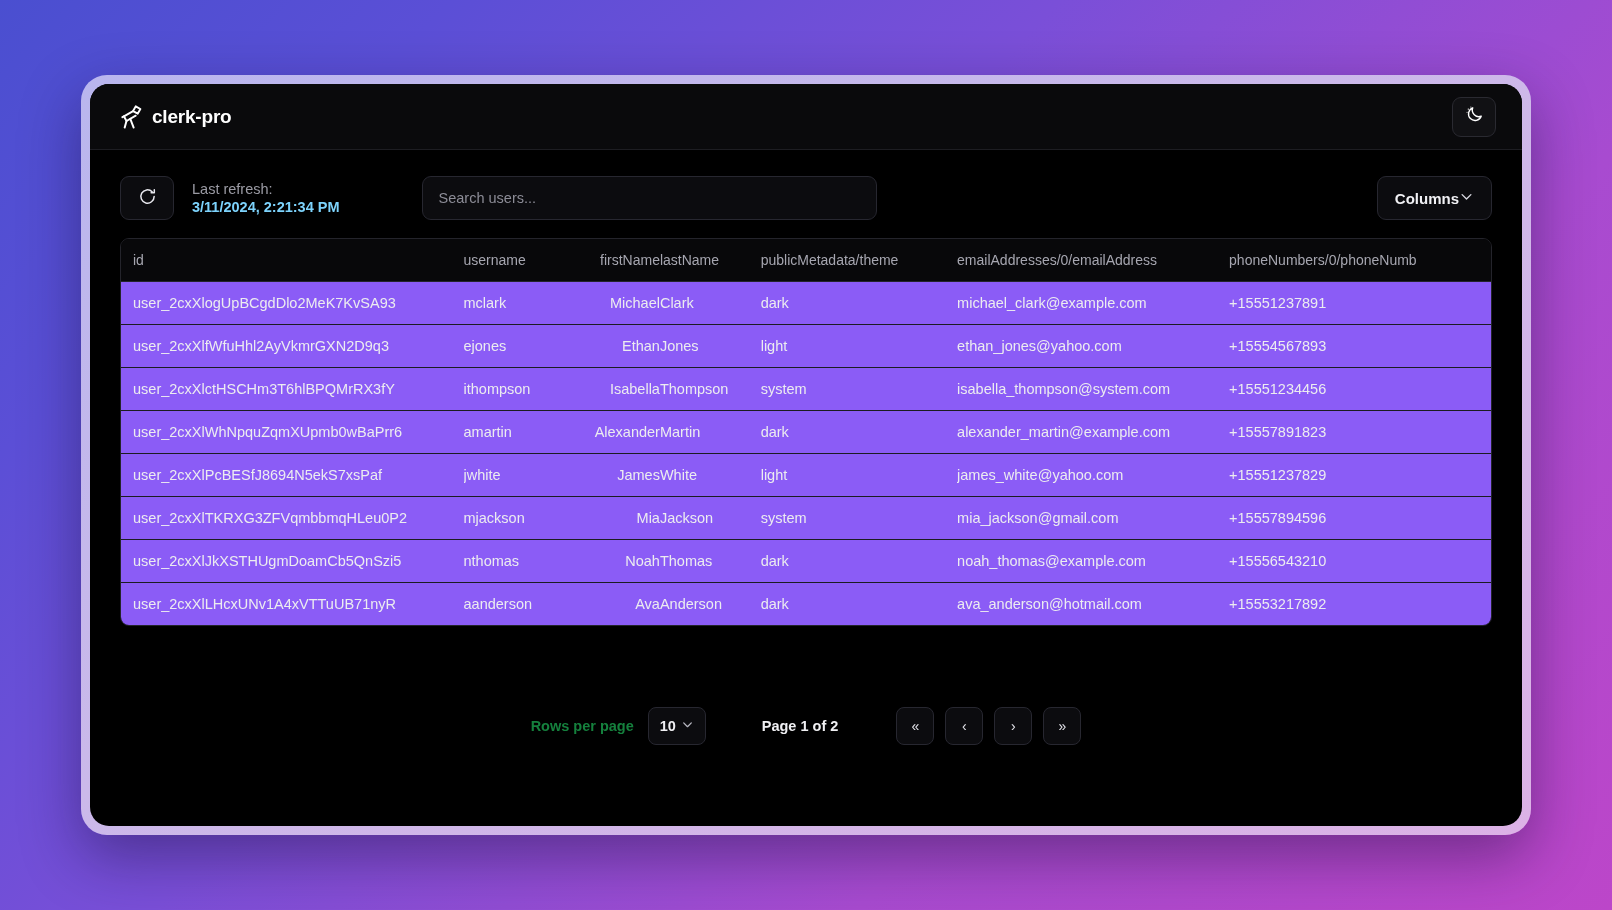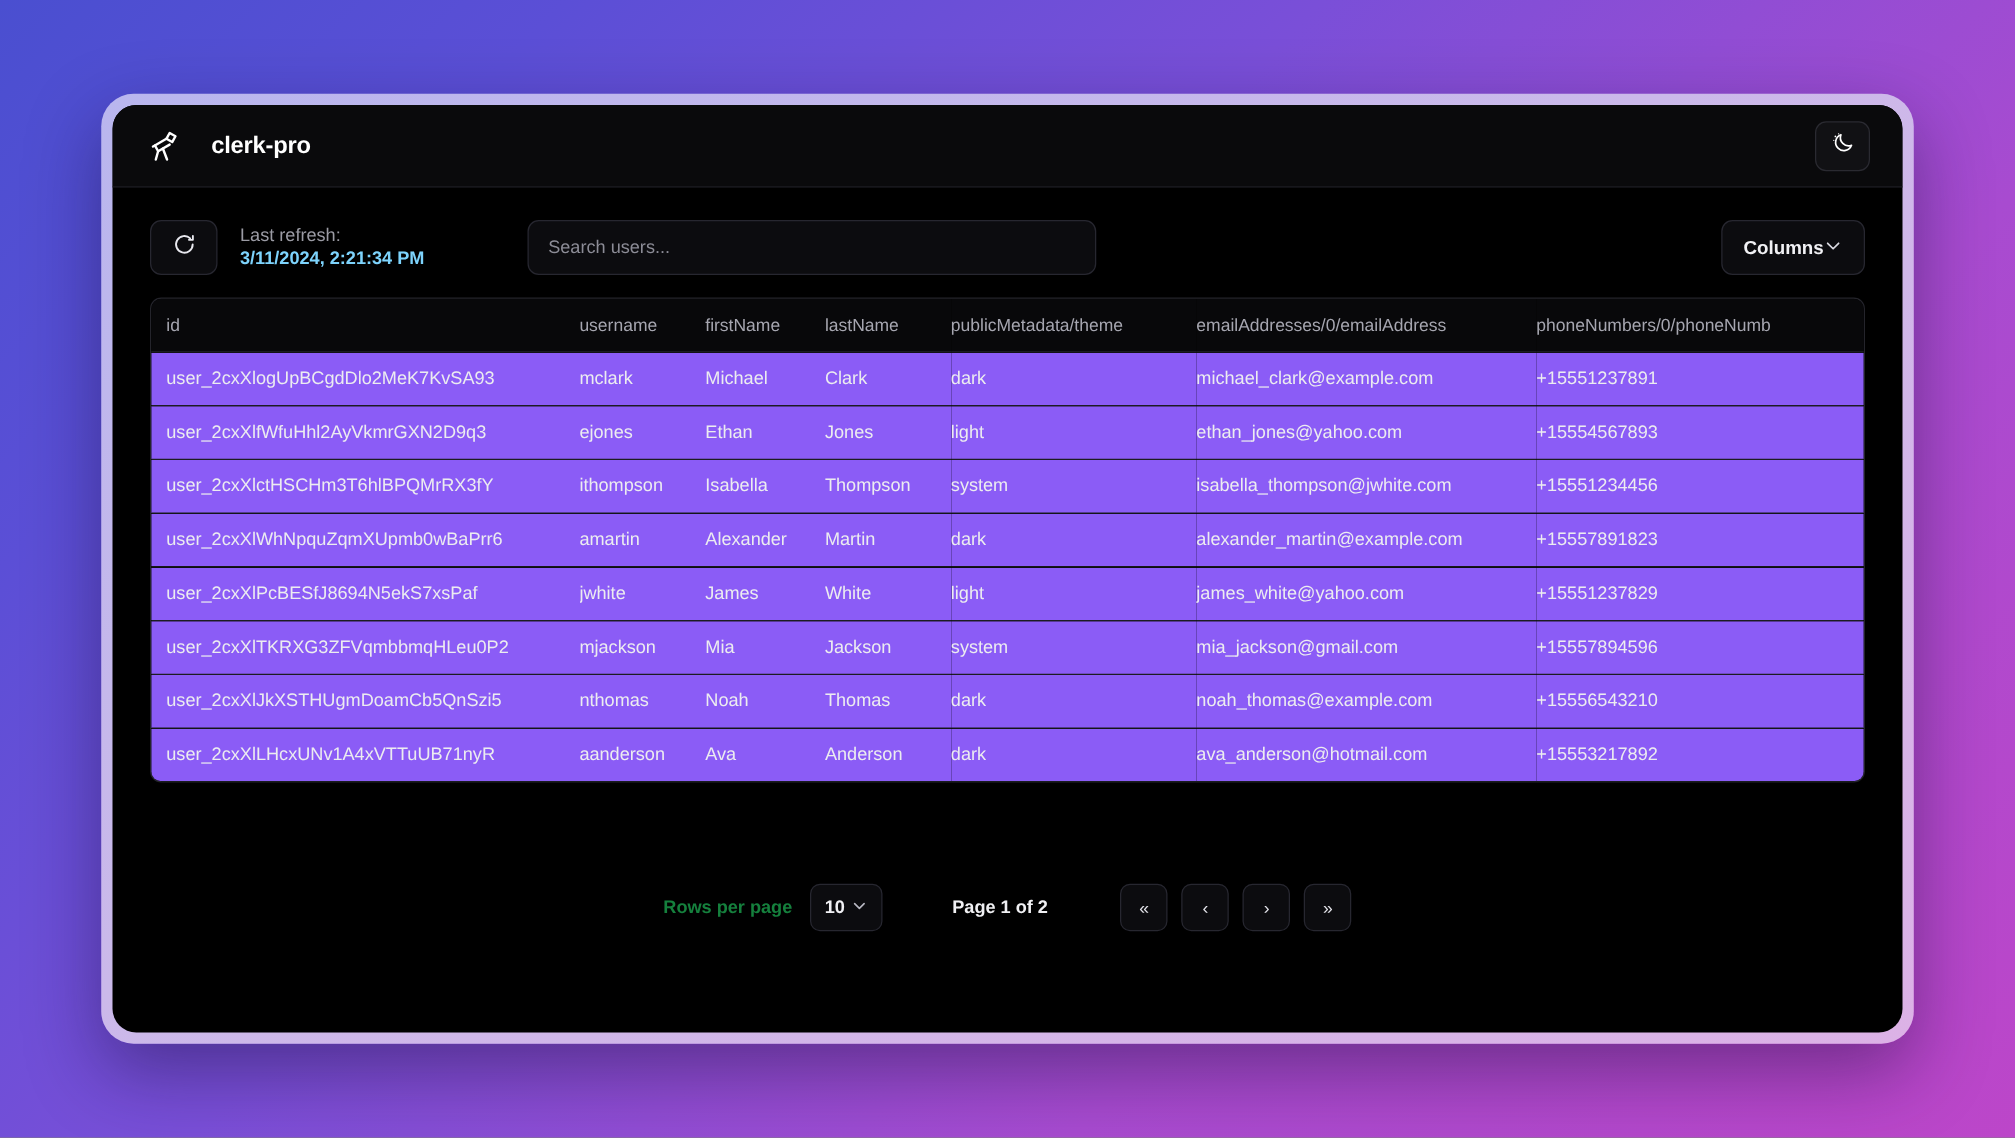--- a/index.html
+++ b/index.html
@@ -50,21 +50,21 @@
     background: #0a0a0c;
     border-bottom: 1px solid #1d1d22;
     display: flex;
     align-items: center;
     padding: 0 26px 0 30px;
   }
 
   .brand {
     display: flex;
     align-items: center;
-    gap: 23px;
+    gap: 6px;
   }
 
   .brand-title {
     color: #ffffff;
     font-size: 19px;
     font-weight: bold;
     letter-spacing: -0.2px;
   }
 
   .telescope-icon svg { display: block; }
@@ -194,21 +194,21 @@
     border-top: 1px solid #1c1c22;
     white-space: nowrap;
     overflow: hidden;
   }
 
   tbody tr:first-child td { border-top: none; }
   tbody tr { background: #8b5cf6; }
 
   .col-id       { width: 340px; padding-left: 12px !important; }
   .col-username { width: 100px; }
-  .col-first    { width: 95px; }
+  .col-first    { width: 95px; text-align: right; }
   .col-last     { width: 100px; }
   .col-theme    { width: 195px; }
   .col-email    { width: 270px; }
   .col-phone    { width: 260px; }
 
   
   .pagination {
     flex: 1 1 auto;
     display: flex;
     align-items: center;
@@ -358,21 +358,21 @@
             <td class="col-theme">light</td>
             <td class="col-email">ethan_jones@yahoo.com</td>
             <td class="col-phone">+15554567893</td>
           </tr>
           <tr>
             <td class="col-id">user_2cxXlctHSCHm3T6hlBPQMrRX3fY</td>
             <td class="col-username">ithompson</td>
             <td class="col-first">Isabella</td>
             <td class="col-last">Thompson</td>
             <td class="col-theme">system</td>
-            <td class="col-email">isabella_thompson@jwhite.com</td>
+            <td class="col-email">isabella_thompson@system.com</td>
             <td class="col-phone">+15551234456</td>
           </tr>
           <tr>
             <td class="col-id">user_2cxXlWhNpquZqmXUpmb0wBaPrr6</td>
             <td class="col-username">amartin</td>
             <td class="col-first">Alexander</td>
             <td class="col-last">Martin</td>
             <td class="col-theme">dark</td>
             <td class="col-email">alexander_martin@example.com</td>
             <td class="col-phone">+15557891823</td>

